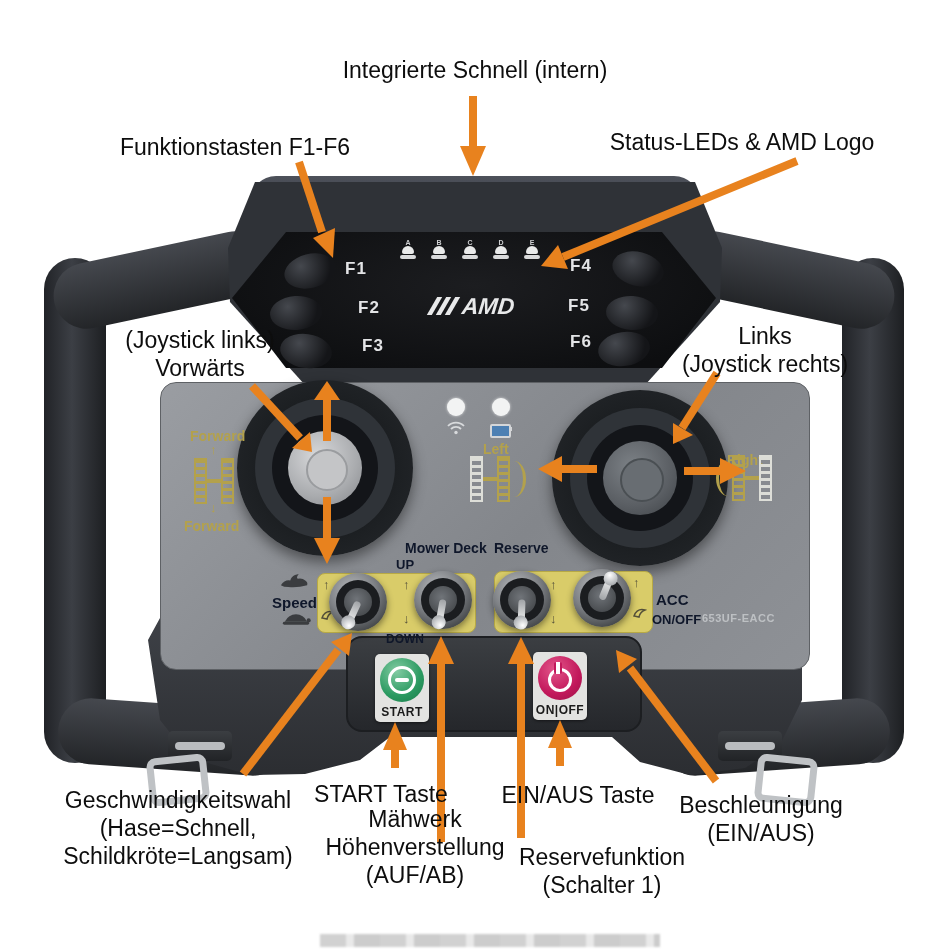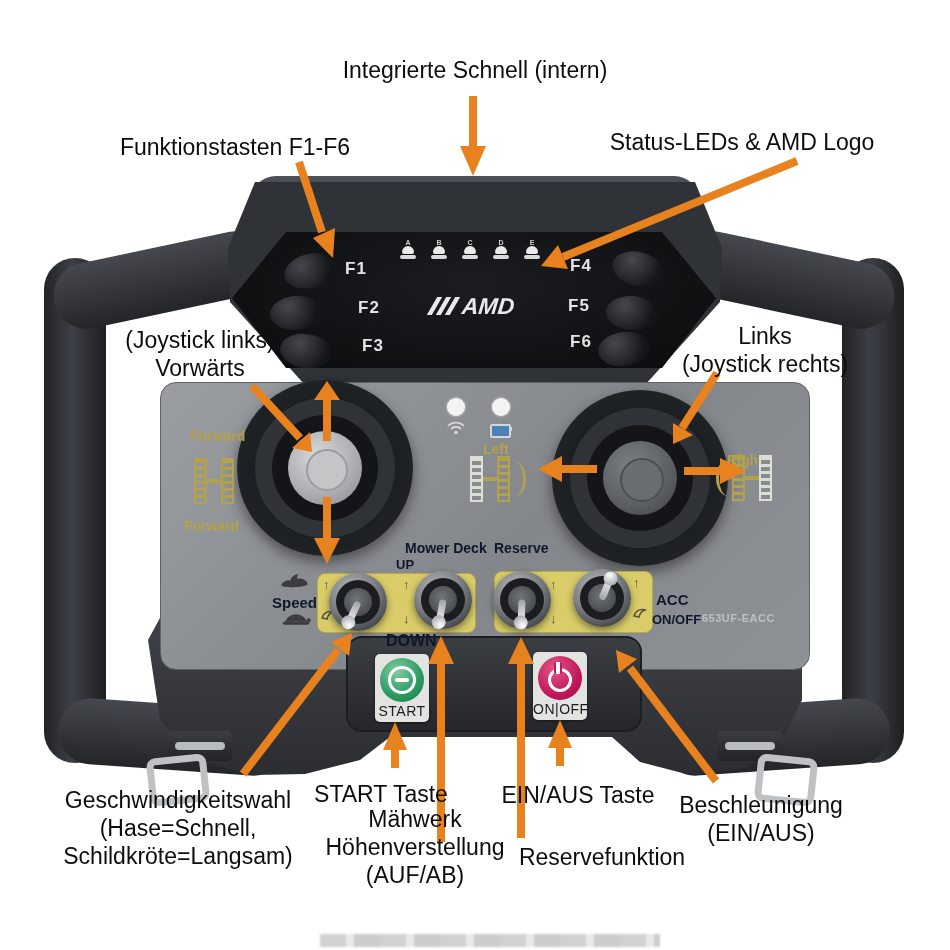--- a/index.html
+++ b/index.html
@@ -70,22 +70,22 @@
        background:radial-gradient(circle at 45% 40%,#707479,#3b3e41);}
   .tog .lever{position:absolute;left:50%;top:50%;width:7px;height:22px;border-radius:4px;
        background:linear-gradient(#f0f1f1,#9fa2a5);transform-origin:50% 95%;}
   .tog .knob{position:absolute;left:50%;top:-8px;transform:translateX(-50%);width:14px;height:14px;
        border-radius:50%;background:radial-gradient(circle at 35% 30%,#ffffff,#babdc0 60%,#8b8e91);}
   .ldot{position:absolute;width:18px;height:18px;border-radius:50%;background:#f2f3f3;z-index:5;
         box-shadow:0 0 3px rgba(255,255,255,.7);}
   
   .plate{position:absolute;width:54px;height:68px;background:#e3e3e1;border-radius:5px;z-index:6;
          box-shadow:0 1px 3px rgba(0,0,0,.5);}
-  .plate .blabel{position:absolute;left:0;right:0;bottom:3px;text-align:center;font-size:14px;
-         font-weight:normal;color:#1b1b1b;letter-spacing:.5px;}
+  .plate .blabel{position:absolute;left:0;right:0;bottom:3px;text-align:center;font-size:12px;
+         font-weight:bold;color:#1b1b1b;letter-spacing:.5px;}
   .bigbtn{position:absolute;width:44px;height:44px;border-radius:50%;z-index:7;}
   .startsym{position:absolute;width:22px;height:22px;border:3px solid #fff;border-radius:50%;}
   .startbar{position:absolute;width:14px;height:4px;background:#fff;border-radius:2px;}
   .pwr{position:absolute;width:18px;height:18px;border:3px solid #fff;border-radius:50%;}
   .pwrbar{position:absolute;width:4px;height:12px;background:#fff;border-left:2px solid #c2185b;
           border-right:2px solid #c2185b;border-radius:2px;}
   .modeltxt{position:absolute;font-size:11px;font-weight:bold;color:#c6c9cc;opacity:.85;
           letter-spacing:.5px;z-index:5;}
   .wstrip{position:absolute;left:320px;top:934px;width:340px;height:13px;opacity:.45;filter:blur(1px);z-index:0;
           background:repeating-linear-gradient(90deg,#9b9b9b 0 26px,#cfcfcf 26px 34px,#8f8f8f 34px 60px);}
@@ -219,21 +219,21 @@
     <div class="ladder"></div>
       <div class="hbar"></div>
       <div class="ladder pale"></div>
   </div>
 
   <div class="ypanel" style="left:317px;top:573px;width:157px;height:58px;"></div>
   <div class="ypanel" style="left:494px;top:571px;width:157px;height:60px;"></div>
 
   <div class="dlab" style="left:405px;top:540px;font-size:14px;">Mower Deck</div>
   <div class="dlab" style="left:396px;top:557px;font-size:13px;">UP</div>
-  <div class="dlab" style="left:386px;top:632px;font-size:16px;">DOWN</div>
+  <div class="dlab" style="left:386px;top:632px;font-size:12px;">DOWN</div>
   <div class="dlab" style="left:494px;top:540px;font-size:14px;">Reserve</div>
   <div class="dlab" style="left:656px;top:591px;font-size:15px;">ACC</div>
   <div class="dlab" style="left:652px;top:612px;font-size:13px;">ON/OFF</div>
   <div class="modeltxt" style="left:702px;top:612px;">653UF-EACC</div>
 
   <div class="parrow" style="left:323px;top:578px;">↑</div>
   <div class="parrow" style="left:403px;top:578px;">↑</div>
   <div class="parrow" style="left:403px;top:612px;">↓</div>
   <div class="parrow" style="left:550px;top:578px;">↑</div>
   <div class="parrow" style="left:550px;top:612px;">↓</div>
@@ -391,15 +391,16 @@
     <div>Beschleunigung</div>
     <div>(EIN/AUS)</div>
   </div>
   <div class="callout" style="left:415px;top:805px;">
     <div>Mähwerk</div>
     <div>Höhenverstellung</div>
     <div>(AUF/AB)</div>
   </div>
   <div class="callout" style="left:602px;top:843px;">
     <div>Reservefunktion</div>
+    <div>(Schalter 1)</div>
   </div>
 
 </div>
 
 </body></html>

